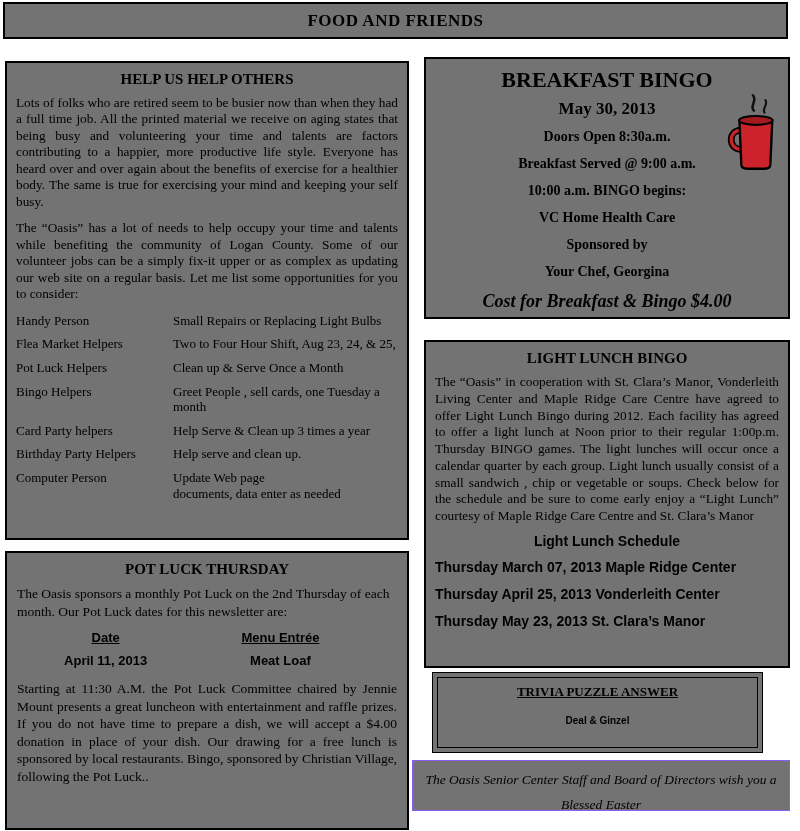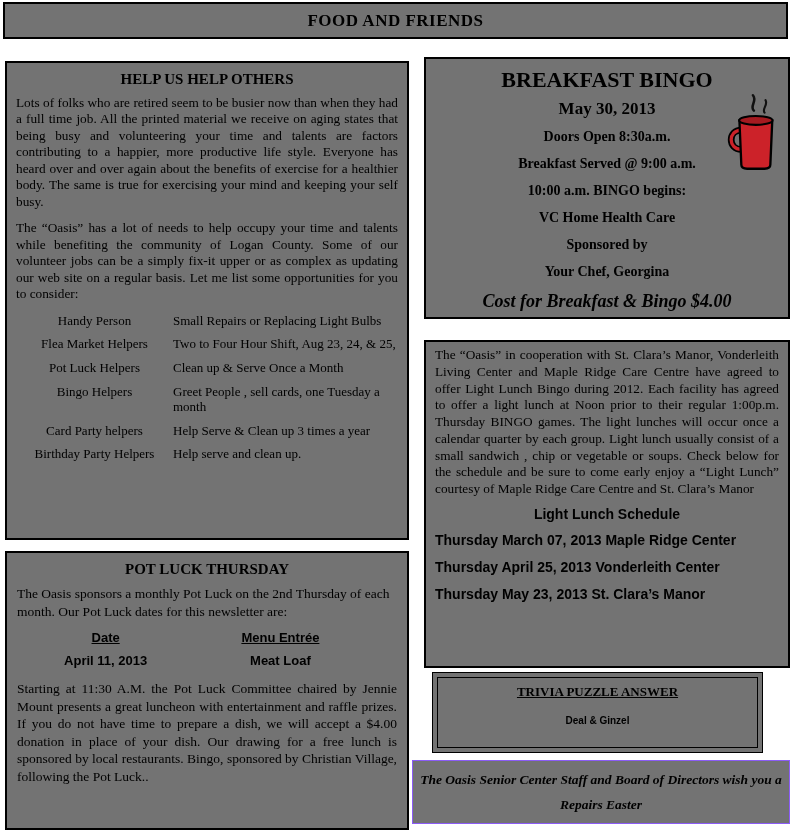--- a/index.html
+++ b/index.html
@@ -15,21 +15,21 @@
     display:flex; align-items:center; justify-content:center; }
   .banner-title { font-weight:bold; font-size:17px; letter-spacing:.5px; }
 
   
   .sec-title { text-align:center; font-weight:bold; font-size:15px; margin:3px 0 7px; }
 
   
   .help { left:5px; top:61px; width:404px; height:479px; padding:5px 9px; }
   .para { font-size:13.3px; line-height:1.24; text-align:justify; margin:0 0 10px; }
   .opp-row { display:flex; font-size:13px; line-height:1.2; margin-bottom:8px; }
-  .opp-role { width:157px; flex:none;text-align:center; }
+  .opp-role { width:157px; flex:none; }
   .opp-desc { flex:1; white-space:pre-line; }
 
   
   .potluck { left:5px; top:551px; width:404px; height:279px; padding:5px 10px; }
   .pl-intro { font-size:13.5px; line-height:1.3; margin:0 0 10px; }
   .pl-table { width:92%; margin:0 auto 12px; font-family:"Liberation Sans", sans-serif; }
   .pl-tr { display:flex; margin-bottom:8px; }
   .pl-c1 { width:42%; text-align:center; font-weight:bold; font-size:13px; }
   .pl-c2 { width:58%; text-align:center; font-weight:bold; font-size:13px; }
   .pl-head span { text-decoration:underline; }
@@ -52,22 +52,22 @@
     font-size:14px; margin:0 0 11px; }
 
   
   .trivia-outer { left:432px; top:672px; width:331px; height:81px; border:1px solid #000; padding:4px; }
   .trivia-inner { border:1px solid #000; width:100%; height:100%; text-align:center; padding-top:6px; }
   .trivia-title { font-weight:bold; font-size:13px; text-decoration:underline;text-align:center; }
   .trivia-answer { font-family:"Liberation Sans", sans-serif; font-weight:bold;
     font-size:10px; margin-top:15px; }
 
   
-  .footnote { left:412px; top:760px; width:378px; height:64px; border:1px solid #8b5cf6;
-    text-align:center; font-weight:bold; font-style:italic; font-size:13.5px; padding-top:11px; }
+  .footnote { left:412px; top:760px; width:378px; height:51px; border:1px solid #8b5cf6;
+    text-align:center; font-weight:normal; font-style:italic; font-size:13.5px; padding-top:11px; }
   .footnote .l2 { margin-top:9px; }
 </style>
 </head>
 <body>
 
 <div class="page">
 
   <div class="box banner">
     <div class="banner-title">FOOD AND FRIENDS</div>
   </div>
@@ -93,20 +93,25 @@
       <div class="opp-role">Bingo Helpers</div>
       <div class="opp-desc">Greet People , sell cards,  one Tuesday a month</div>
     </div>
     <div class="opp-row">
       <div class="opp-role">Card Party helpers</div>
       <div class="opp-desc">Help Serve &amp; Clean up 3 times a year</div>
     </div>
     <div class="opp-row">
       <div class="opp-role">Birthday Party Helpers</div>
       <div class="opp-desc">Help serve and clean up.</div>
+    </div>
+    <div class="opp-row">
+      <div class="opp-role">Computer Person</div>
+      <div class="opp-desc">Update Web page
+ documents, data enter as needed</div>
     </div>
 
   </div>
 
   <div class="box potluck">
     <div class="sec-title">POT LUCK THURSDAY</div>
     <div class="pl-intro">The Oasis sponsors a monthly Pot Luck on the 2nd Thursday of each month.  Our Pot Luck dates for this newsletter are:</div>
 
     <div class="pl-table">
       <div class="pl-tr pl-head">
@@ -137,32 +142,33 @@
       <path d="M33 20 C28 15, 37 10, 32 4" fill="none" stroke="#111" stroke-width="2.6" stroke-linecap="round"></path>
       <path d="M44 22 C41 18, 48 14, 45 9" fill="none" stroke="#111" stroke-width="2.2" stroke-linecap="round"></path>
       <path d="M20 40 C6 40, 6 60, 20 60" fill="none" stroke="#000" stroke-width="7"></path>
       <path d="M20 40 C6 40, 6 60, 20 60" fill="none" stroke="#cc2229" stroke-width="3.4"></path>
       <path d="M18 30 L52 30 L50 76 Q50 80, 44 80 L26 80 Q20 80, 20 76 Z" fill="#cc2229" stroke="#000" stroke-width="2.4"></path>
       <ellipse cx="35" cy="30" rx="17.2" ry="4.6" fill="#a51a20" stroke="#000" stroke-width="2.2"></ellipse>
     </svg>
   </div>
 
   <div class="box lightlunch">
+    <div class="sec-title">LIGHT LUNCH BINGO</div>
     <div class="ll-para">The “Oasis” in cooperation with St. Clara’s Manor, Vonderleith Living Center and  Maple Ridge Care Centre have agreed to offer Light Lunch Bingo during 2012.  Each facility has agreed to offer a light lunch at Noon prior to their regular 1:00p.m. Thursday  BINGO games.  The light lunches will occur once a calendar quarter by each group.  Light lunch usually consist of a small   sandwich , chip or vegetable or soups.  Check below for the schedule and be sure to come early enjoy a “Light Lunch” courtesy of Maple Ridge Care     Centre and St. Clara’s Manor</div>
     <div class="ll-sched-title">Light Lunch Schedule</div>
     <div class="ll-sched-line">Thursday March 07, 2013  Maple Ridge  Center</div>
     <div class="ll-sched-line">Thursday April 25, 2013 Vonderleith Center</div>
     <div class="ll-sched-line">Thursday May 23, 2013  St. Clara’s Manor</div>
   </div>
 
   <div class="trivia-outer box" style="border-width:1px; padding:4px;">
     <div class="trivia-inner">
       <div class="trivia-title">TRIVIA PUZZLE ANSWER</div>
       <div class="trivia-answer">Deal &amp; Ginzel</div>
     </div>
   </div>
 
   <div class="footnote box" style="border-width:1px;">
     <div class="l1">The Oasis Senior Center Staff and Board of Directors wish you  a</div>
-    <div class="l2">Repairs Easter</div>
+    <div class="l2">Blessed Easter</div>
   </div>
 
 </div>
 
 </body></html>

